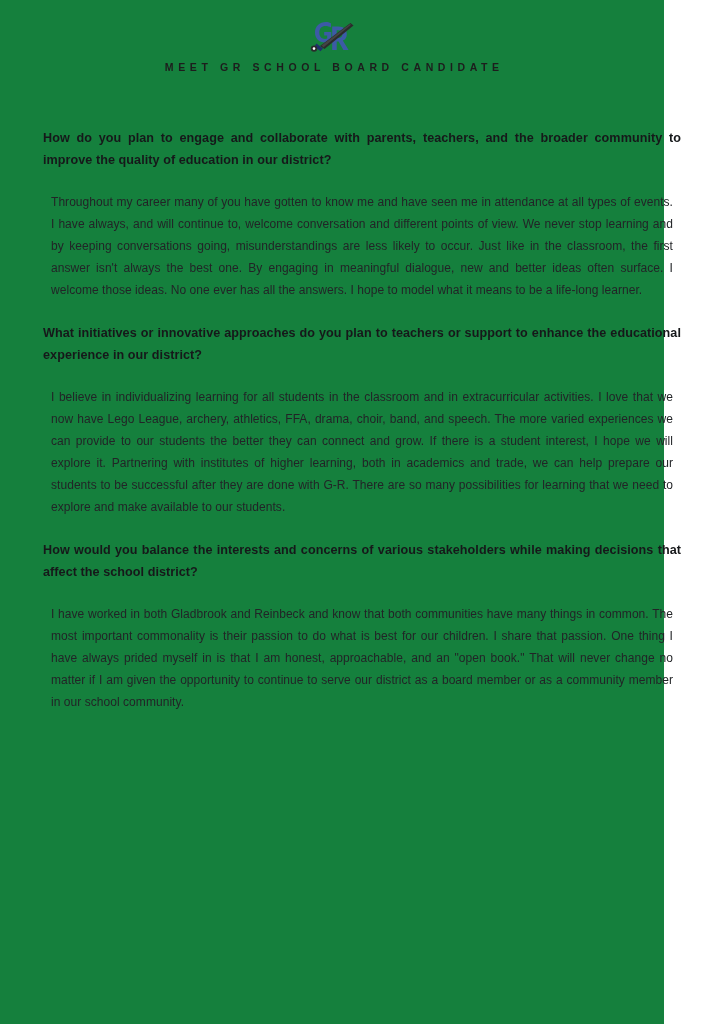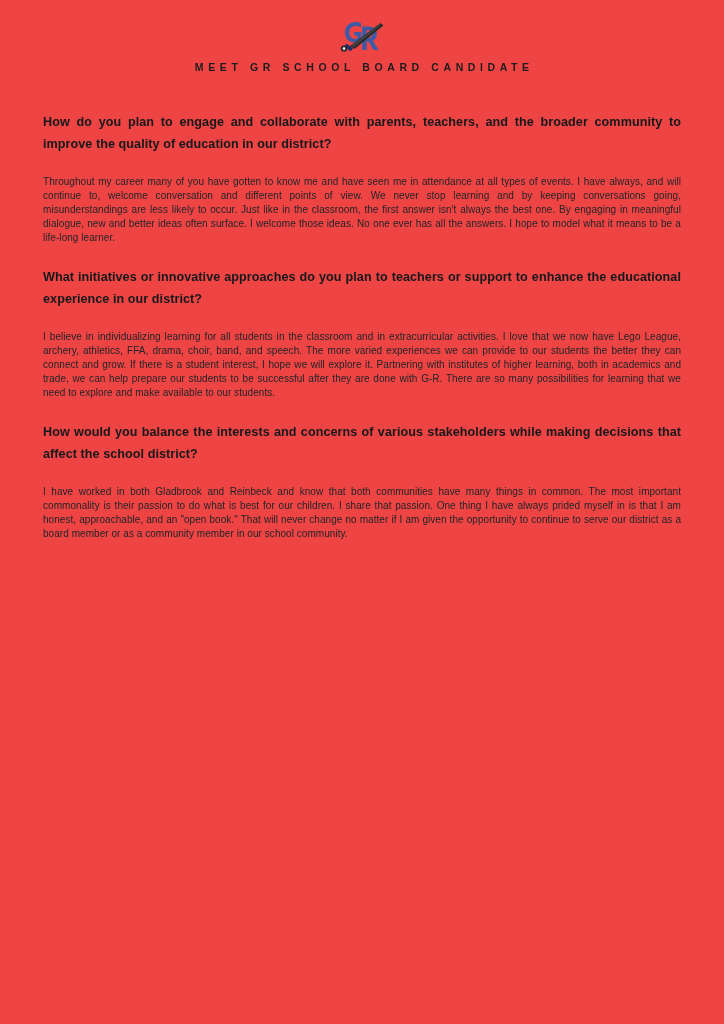--- a/index.html
+++ b/index.html
@@ -12,23 +12,23 @@
     width: 724px;
     height: 1024px;
     font-family: "Liberation Sans", sans-serif;
     color: #1a1a1a;
     -webkit-font-smoothing: antialiased;
     overflow: hidden;
   }
 
   .page {
     position: relative;
-    width: 724px;
+    width: 664px;
     height: 1024px;
-    background: #ef4444;
+    background: #15803d;
     box-sizing: border-box;
   }
 
   
   .masthead {
     padding-top: 18px;
     display: flex;
     flex-direction: column;
     align-items: center;
   }
@@ -52,21 +52,21 @@
     text-transform: uppercase;
     text-indent: 4.6px;
     line-height: 1;
     white-space: nowrap;
   }
 
   
   .content {
     position: absolute;
     left: 43px;
-    top: 111px;
+    top: 127px;
     width: 638px;
   }
 
   .qa-block {
     margin: 0;
   }
   .qa-block + .qa-block {
     margin-top: 21px;
   }
 
@@ -80,25 +80,25 @@
     text-align: justify;
     text-justify: inter-word;
     letter-spacing: 0.06px;
   }
   
   .question.justify-all {
     text-align-last: left;
   }
 
   .answer {
-    margin: 0;
+    margin: 8px;
     font-family: "Liberation Sans", sans-serif;
-    font-size: 10px;
+    font-size: 12px;
     font-weight: 400;
-    line-height: 14px;
+    line-height: 22px;
     color: #222427;
     text-align: justify;
     text-justify: inter-word;
     text-align-last: left;
     letter-spacing: 0.05px;
   }
 </style>
 </head>
 <body>
 

